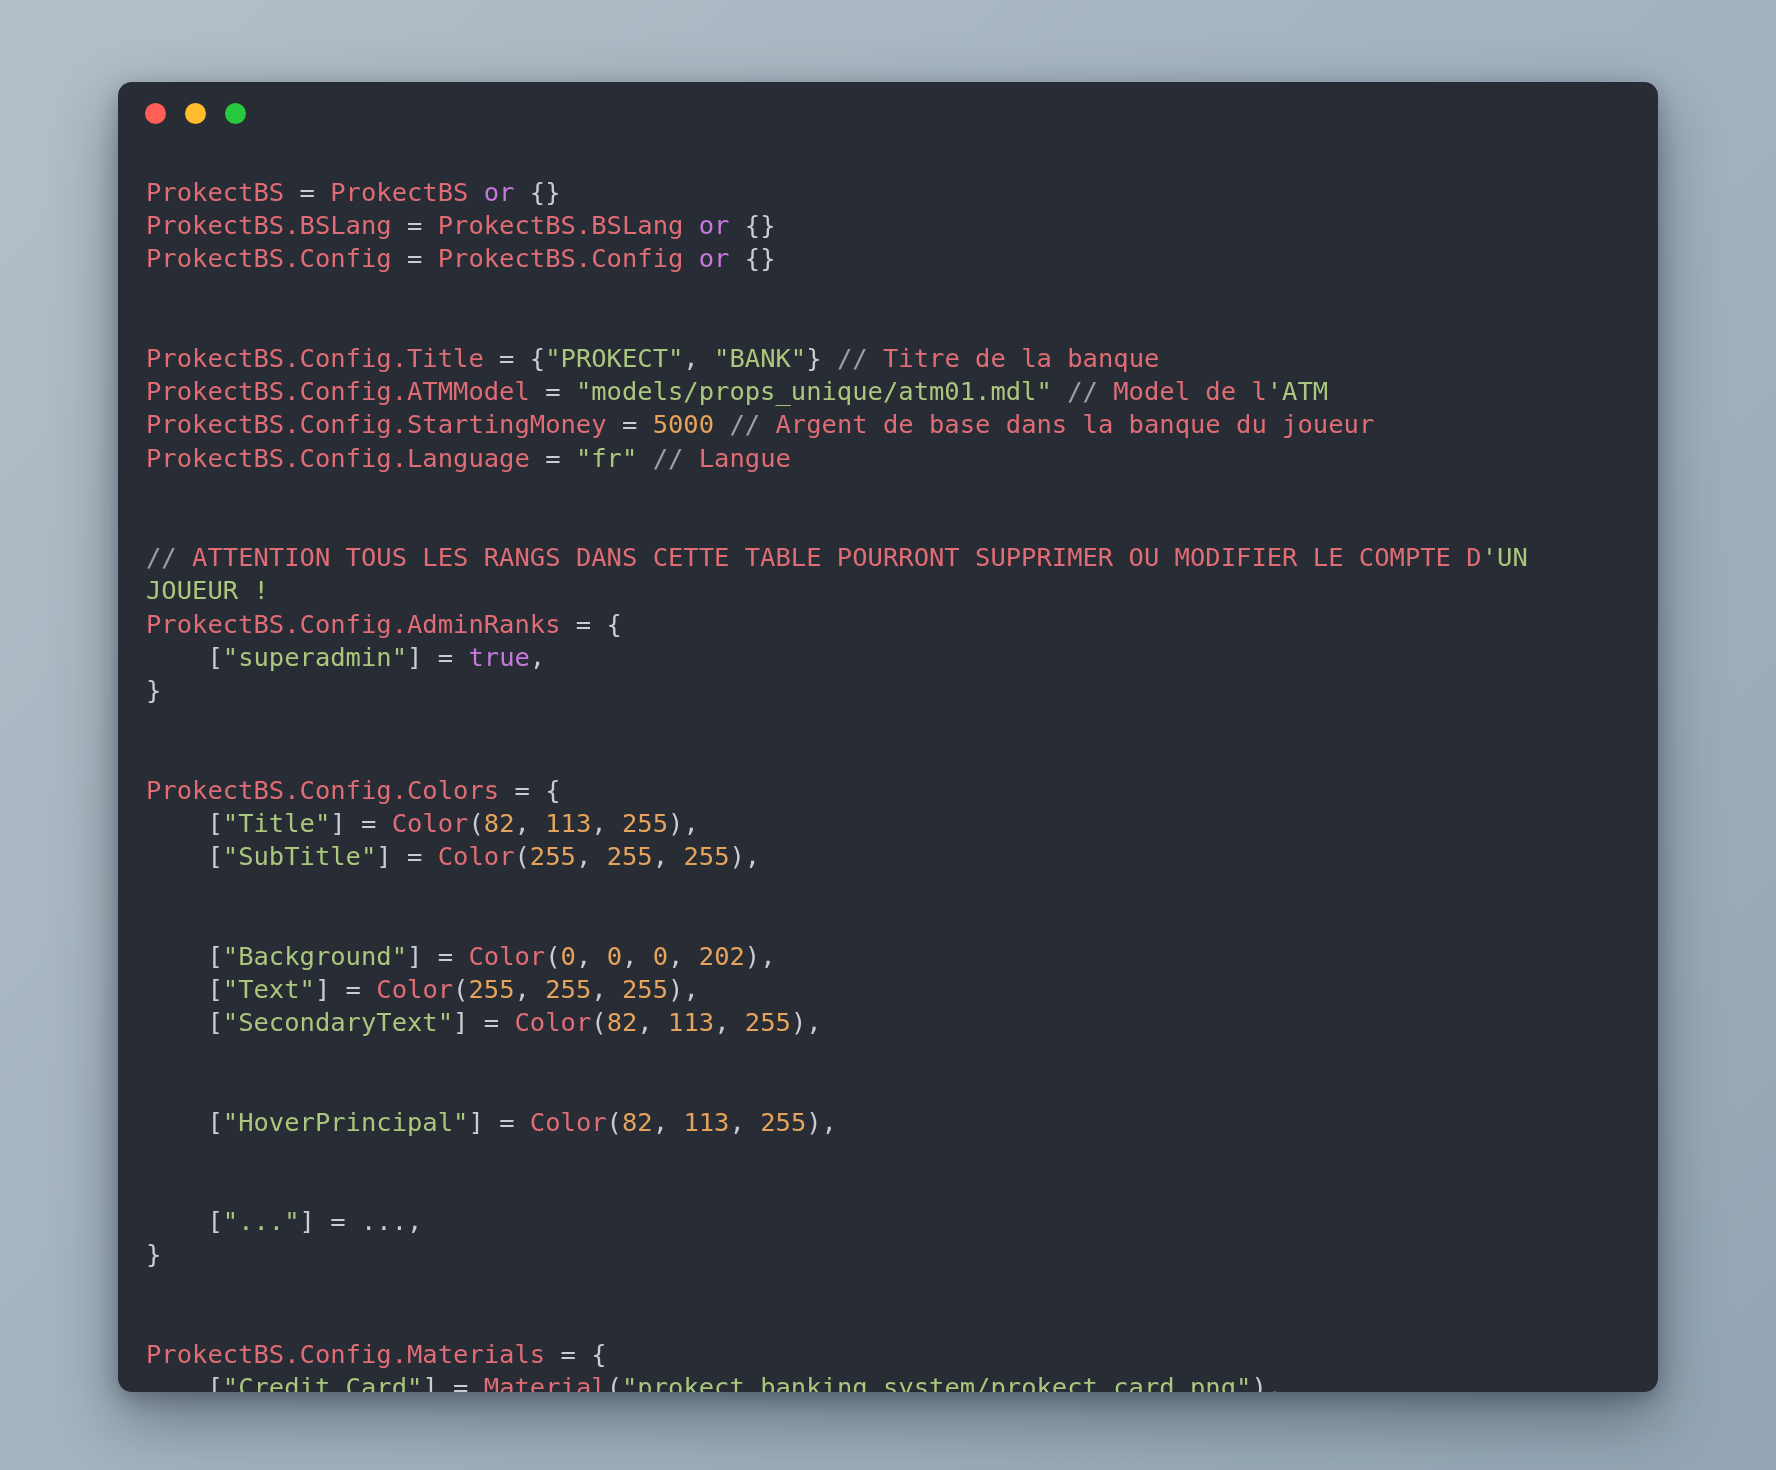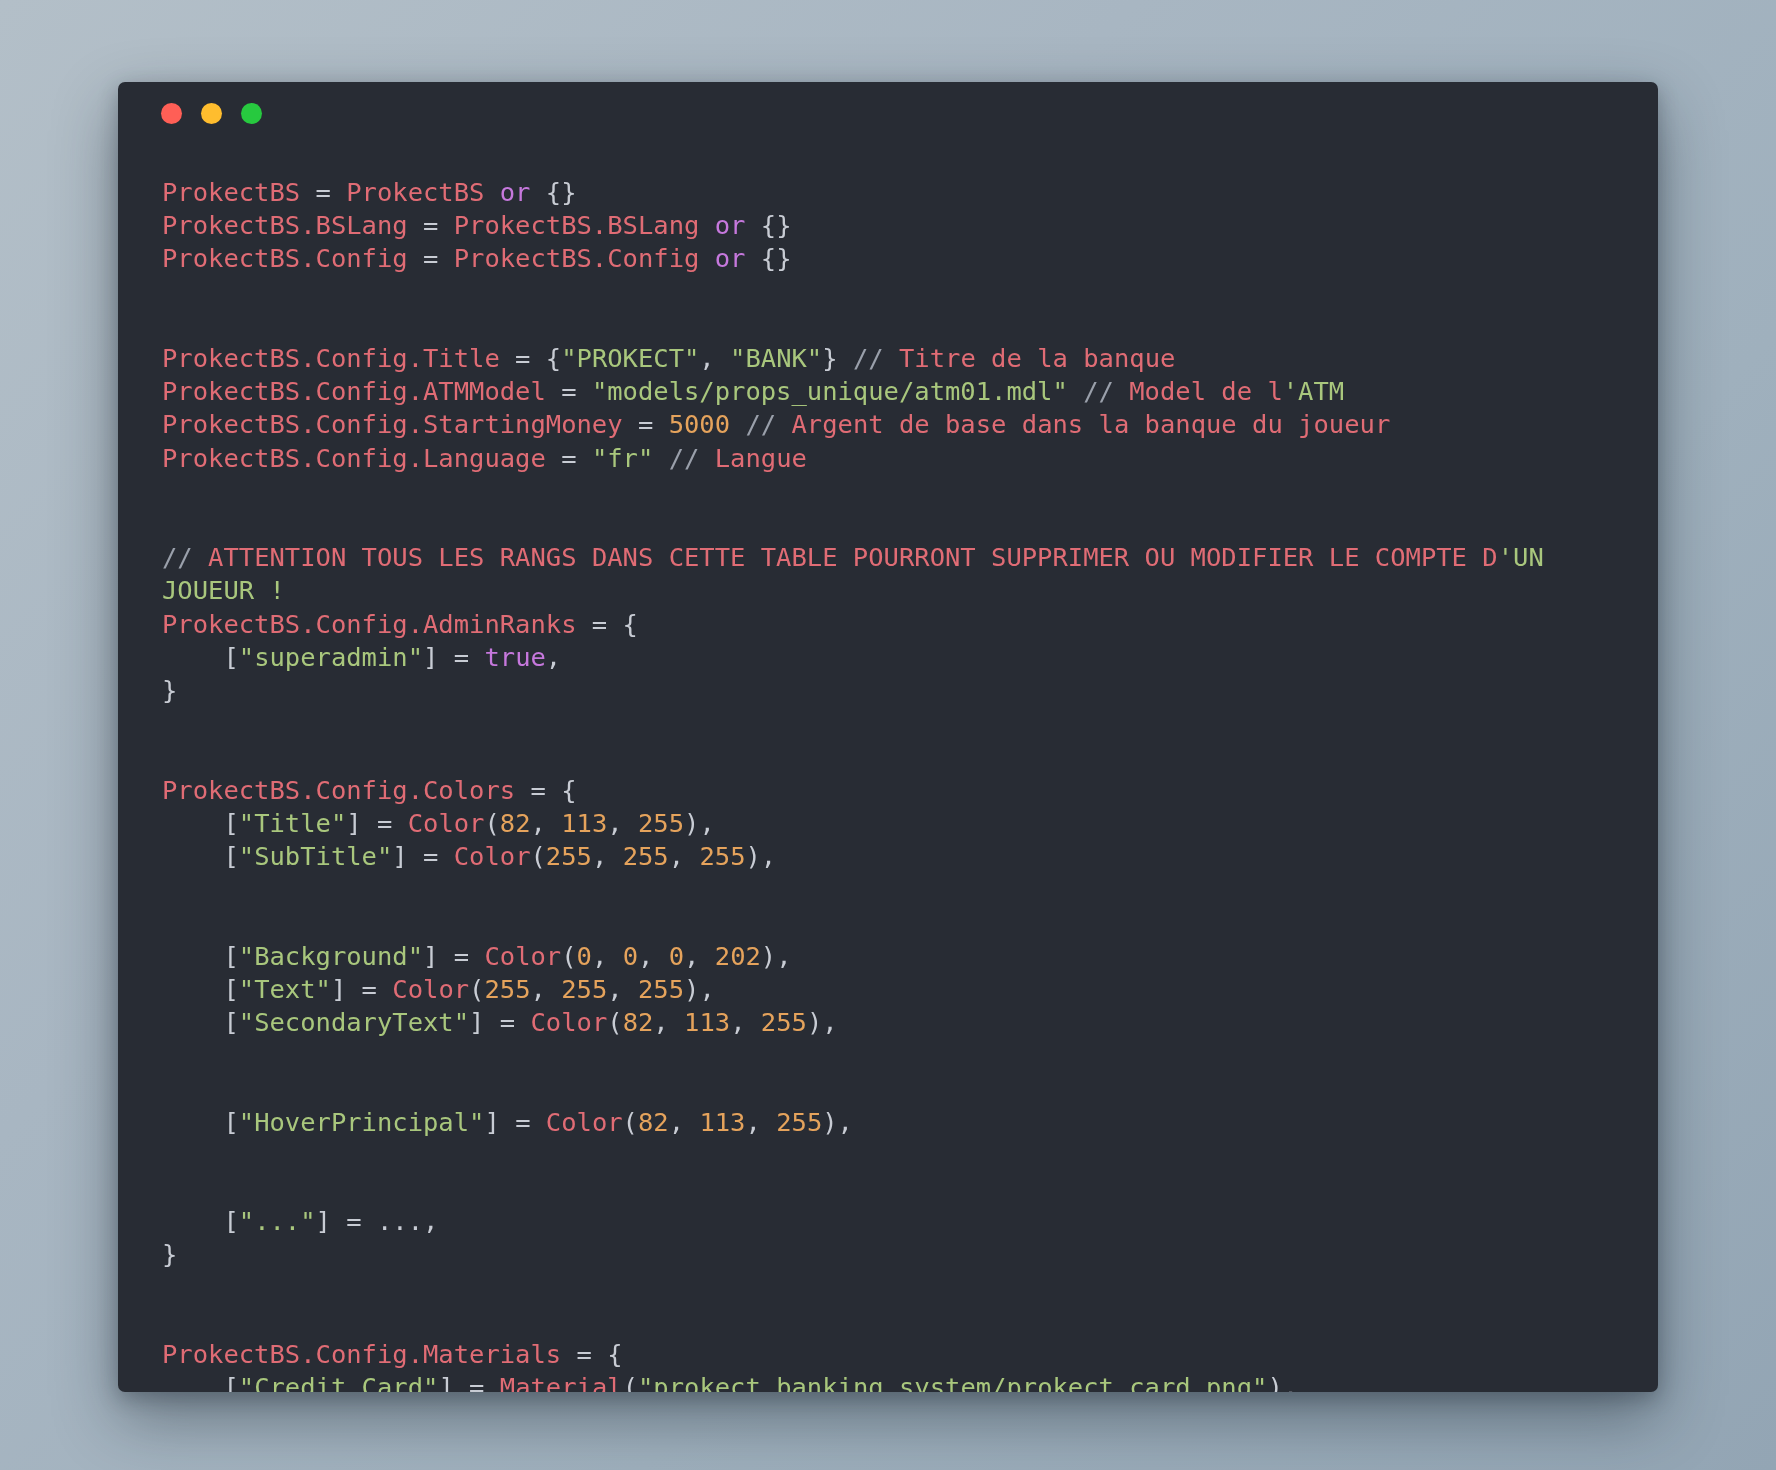--- a/index.html
+++ b/index.html
@@ -21,26 +21,25 @@
     box-sizing: border-box;
   }
 
   .code-window {
     position: absolute;
     left: 118px;
     top: 82px;
     width: 1540px;
     height: 1310px;
     background: #282c34;
-    border-radius: 7px;
+    border-radius: 14px;
     box-shadow: 0 26px 64px rgba(20, 30, 40, 0.42),
                 0 6px 20px rgba(20, 30, 40, 0.28);
     box-sizing: border-box;
     overflow: hidden;
-    padding-left: 16px;
   }
 
   .titlebar {
     height: 62px;
     display: flex;
     align-items: center;
     padding-left: 27px;
     box-sizing: border-box;
   }
   .dot {

